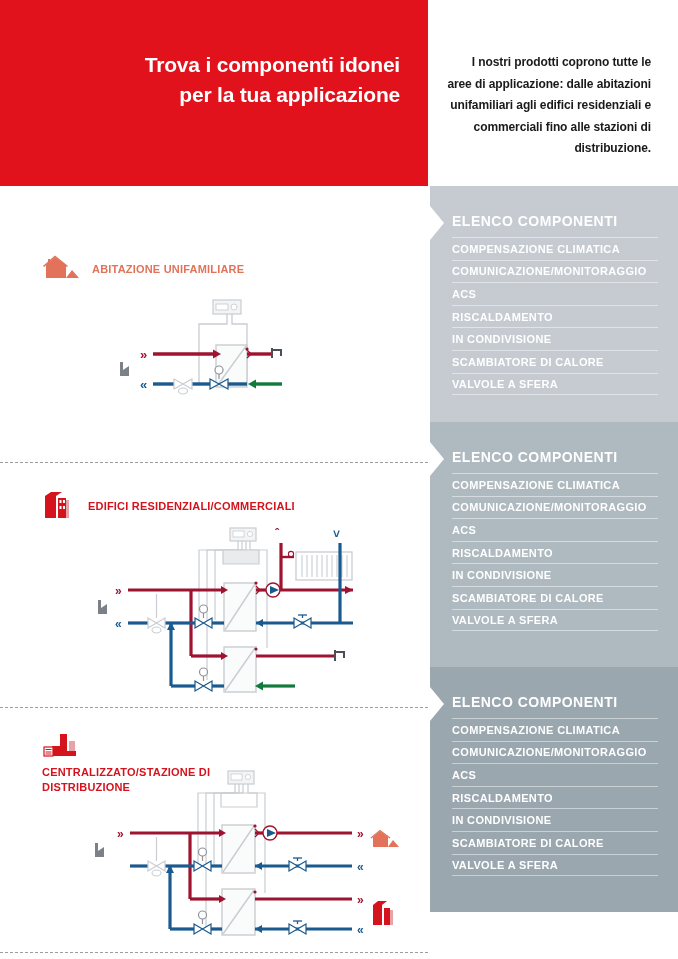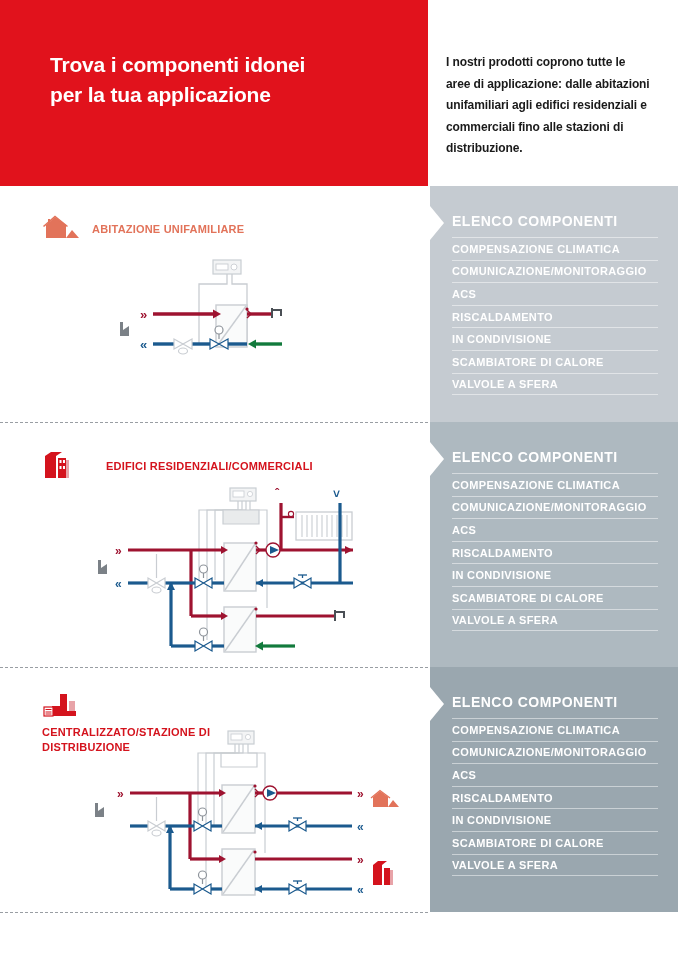--- a/index.html
+++ b/index.html
@@ -5,38 +5,38 @@
   * { box-sizing: border-box; margin: 0; padding: 0; }
   body {
     width: 678px; height: 959px;
     background: #ffffff;
     font-family: "Liberation Sans", sans-serif;
     position: relative;
     overflow: hidden;
   }
 
   
-  .header { position: absolute; left: 0; top: 0; width: 678px; height: 186px; }
+  .header { position: absolute; left: 0; top: 0; width: 678px; height: 186px; text-align: right; }
   .header-red {
     position: absolute; left: 0; top: 0; width: 428px; height: 186px;
     background: #e1121c;
   }
   .header-title {
     position: absolute; left: 50px; top: 50px; width: 350px;
     color: #ffffff; font-size: 21px; font-weight: bold; line-height: 1.42;
     letter-spacing: -0.2px;
   }
   .header-intro {
     position: absolute; left: 446px; top: 52px; width: 205px;
     color: #1a1a1a; font-size: 12px; font-weight: bold; line-height: 1.80;
     letter-spacing: -0.1px;
   }
 
   
-  .section { position: absolute; left: 0; width: 678px; }
+  .section { position: absolute; left: 0; width: 678px; margin-top: 40px; }
   .sec1 { top: 186px; height: 236px; }
   .sec2 { top: 422px; height: 245px; }
   .sec3 { top: 667px; height: 245px; }
 
   .divider {
     position: absolute; left: 0; width: 428px; height: 0;
     border-top: 1.5px dashed #999ea3;
   }
 
   .sec-head { position: absolute; display: flex; align-items: center; }
@@ -161,21 +161,21 @@
       <g>
         <rect x="10" y="74" width="3" height="14" fill="#7b8187"></rect>
         <path d="M13 82 L19 78 L19 88 L13 88 Z" fill="#7b8187"></path>
       </g>
     </svg>
   </div>
 </div>
 
 <div class="section sec2">
   <div class="divider" style="top:0;"></div>
-  <div class="sec-head" style="left:42px; top:28px;gap:18px;">
+  <div class="sec-head" style="left:42px; top:28px;">
     <span style="margin-right:12px;">
       <svg width="34" height="28" viewBox="0 0 34 28">
         <rect x="3" y="6" width="11" height="22" fill="#d4131d"></rect>
         <path d="M3 6 L9 2 L20 2 L14 6 Z" fill="#d4131d"></path>
         <rect x="16" y="8" width="8" height="20" fill="#d4131d"></rect>
         <path d="M24 10 L27 10 L27 28 L24 28 Z" fill="#e8a3a8"></path>
         <rect x="17.5" y="10" width="2" height="3" fill="#ffffff"></rect>
         <rect x="21" y="10" width="2" height="3" fill="#ffffff"></rect>
         <rect x="17.5" y="16" width="2" height="3" fill="#ffffff"></rect>
         <rect x="21" y="16" width="2" height="3" fill="#ffffff"></rect>

